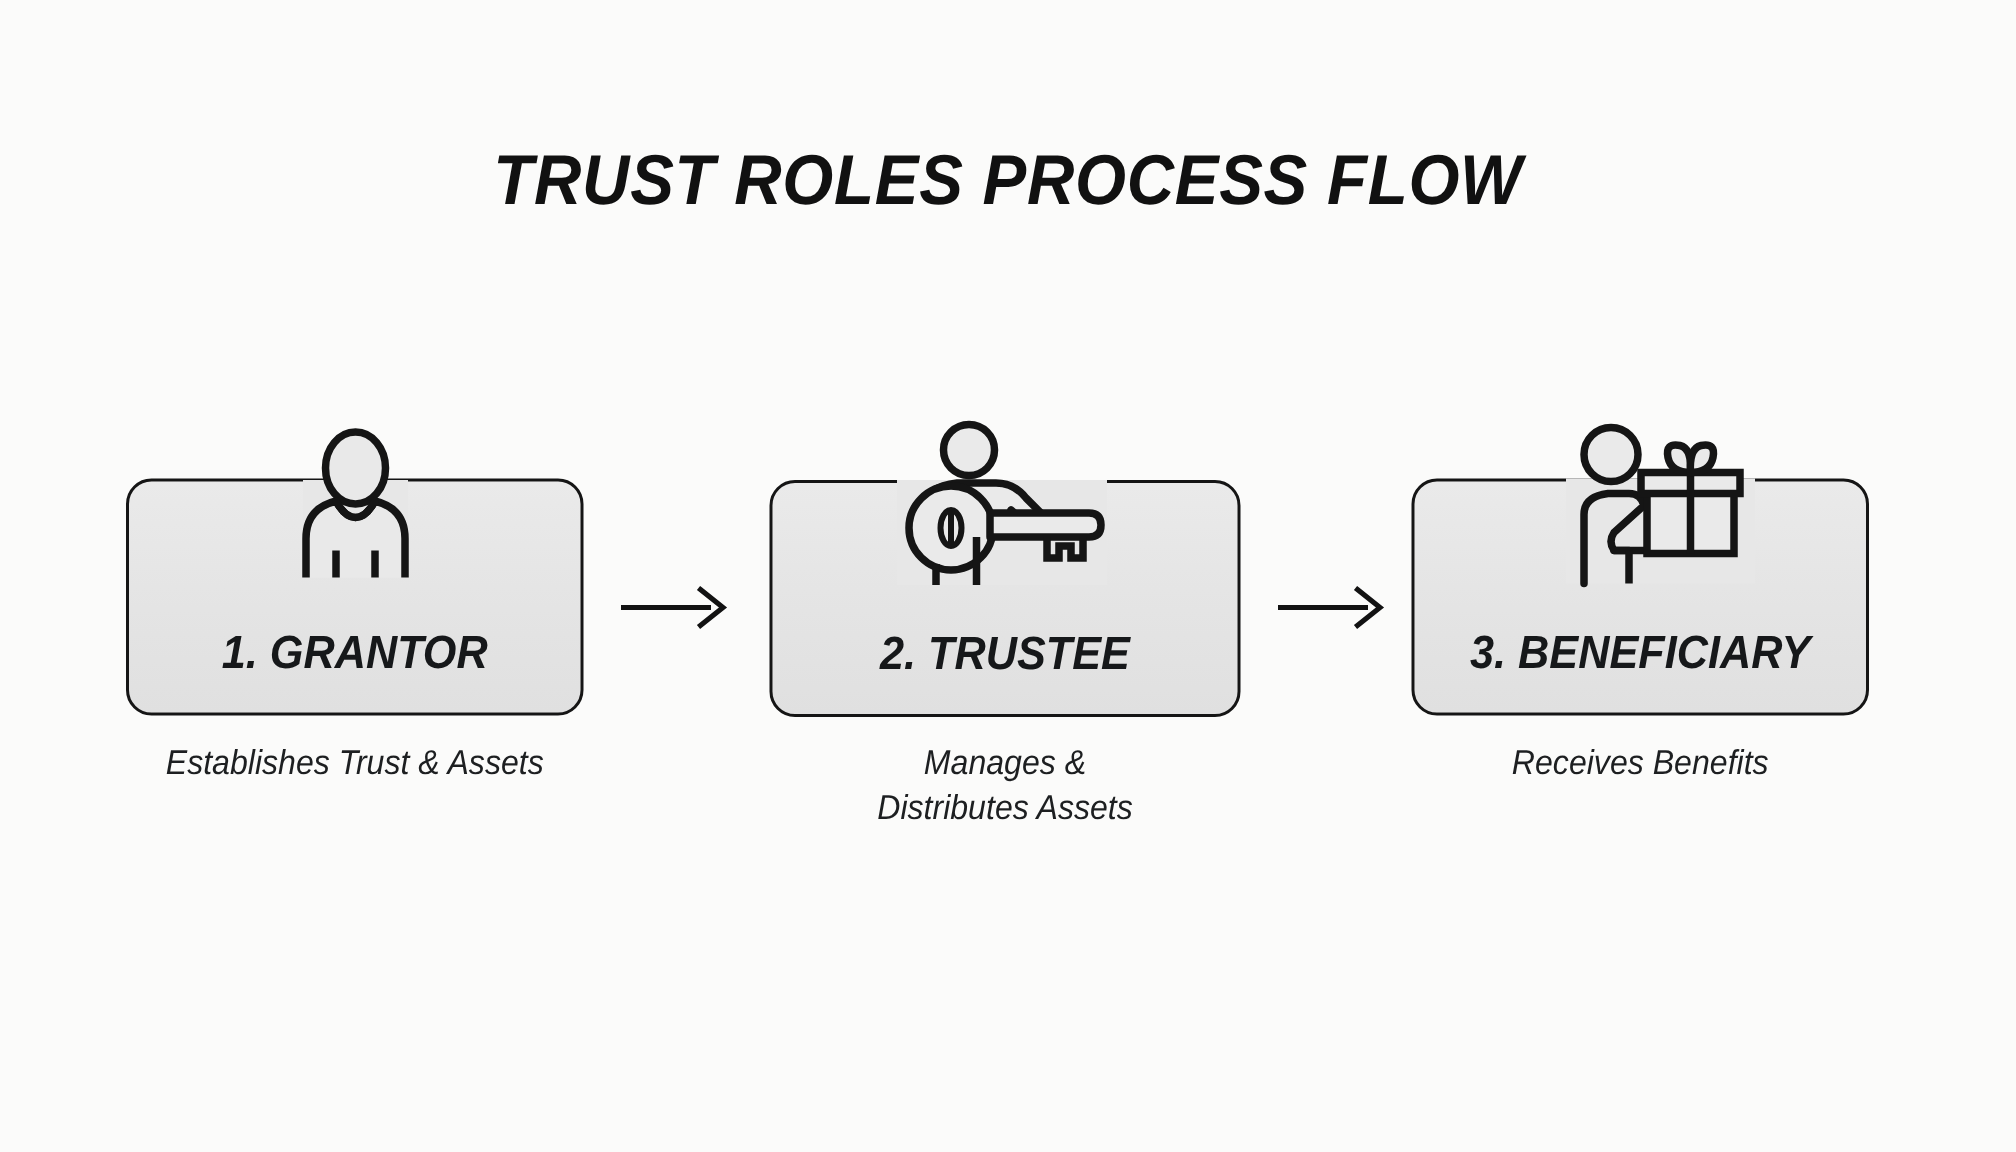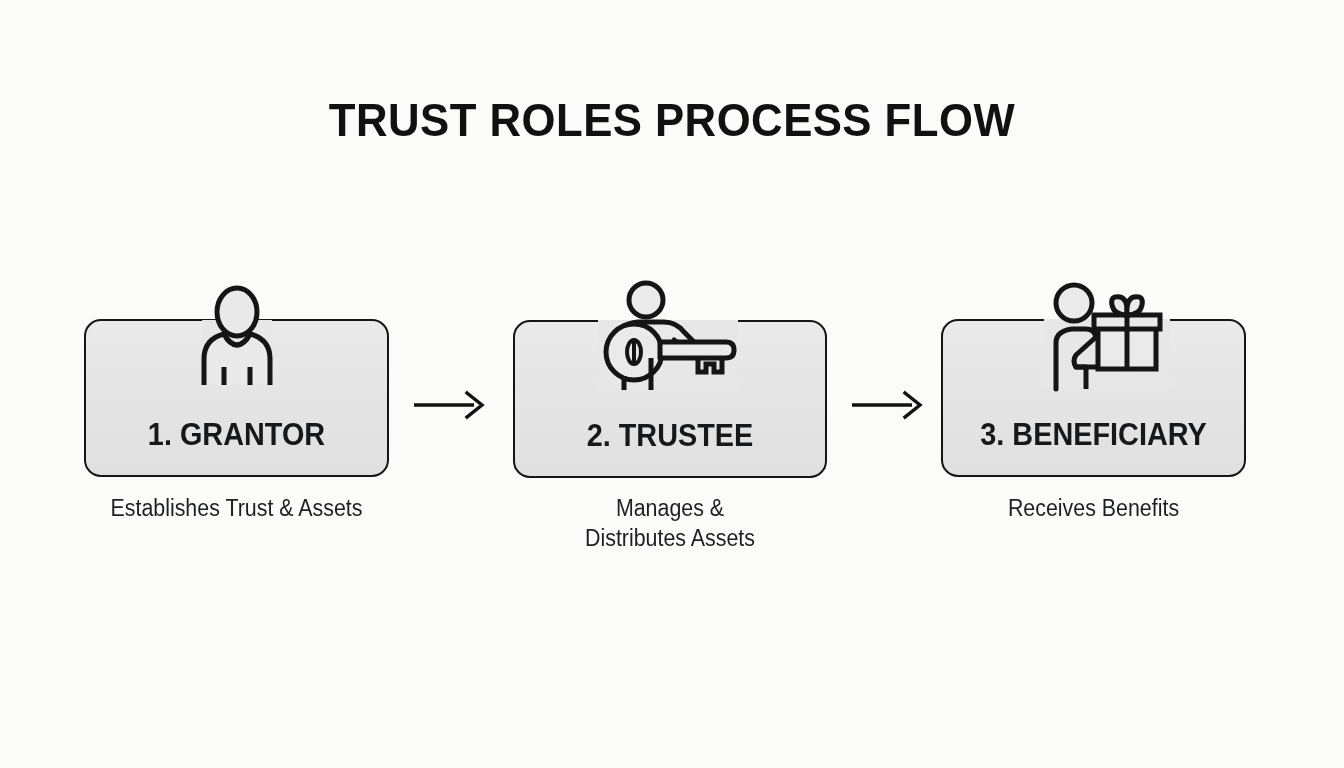--- a/index.html
+++ b/index.html
@@ -2,21 +2,21 @@
 <html><head>
 <meta charset="utf-8">
 <style>
   * { margin:0; padding:0; box-sizing:border-box; }
   html, body {
     width:1344px; height:768px;
     background:#fbfbfa;
     font-family:"Liberation Sans", sans-serif;
     overflow:hidden;
   }
-  .canvas { position:relative; width:1344px; height:668px; background:#fbfbfa; }
+  .canvas { position:relative; width:1344px; height:668px; background:#fbfbfa;font-style:italic; }
 
   .title {
     position:absolute; left:0; top:92px; width:1344px;
     text-align:center;
     font-family:"Liberation Sans", sans-serif;
     font-weight:bold;
     font-size:47px;
     letter-spacing:0.5px;
     color:#111111;
     transform:scaleX(0.93);

